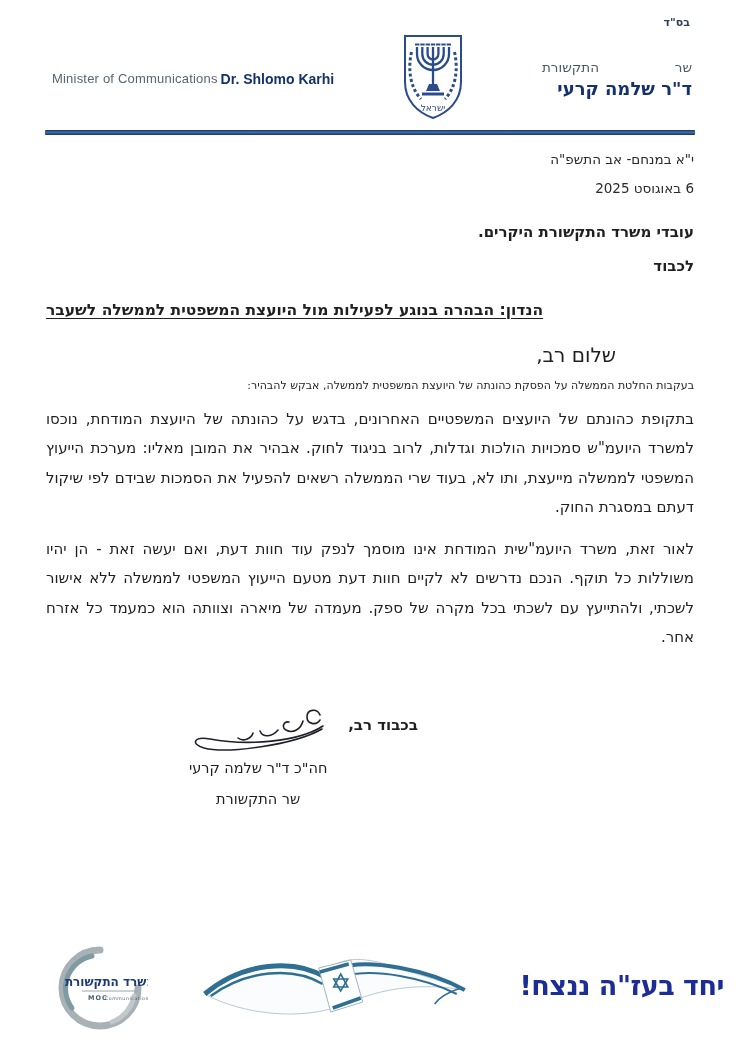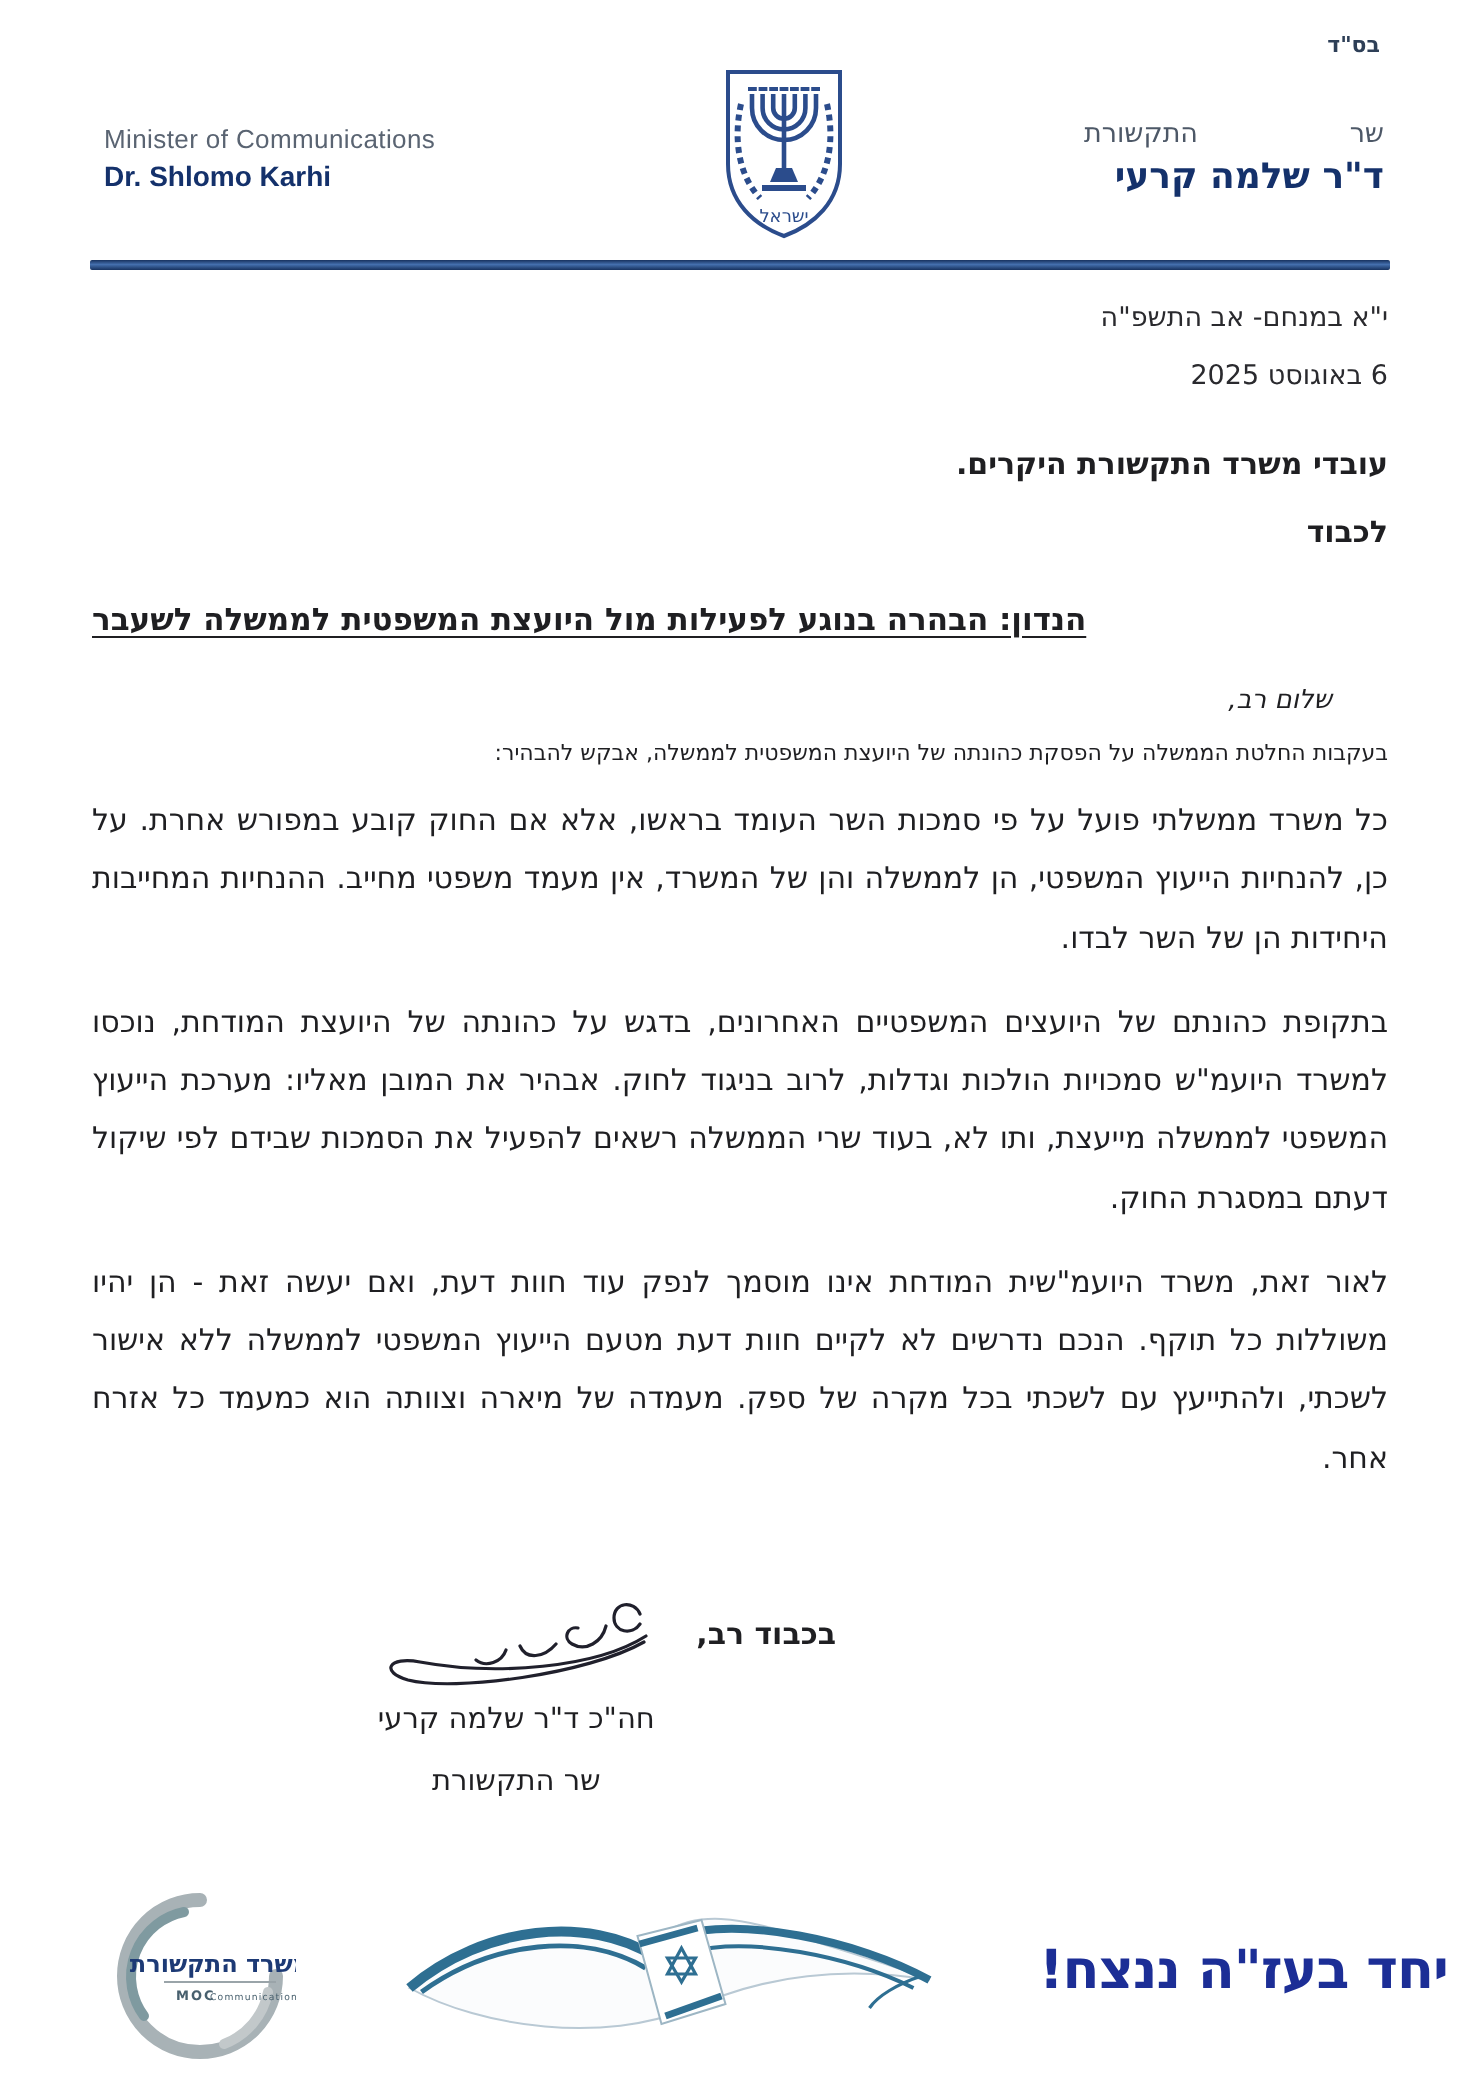--- a/index.html
+++ b/index.html
@@ -5,35 +5,35 @@
   html,body{margin:0;padding:0;}
   body{width:740px;height:1040px;overflow:hidden;background:#ecebea;}
   .page{
     position:relative;width:740px;height:1040px;
     background:radial-gradient(130% 105% at 50% 45%, #ffffff 68%, #f1f0ee 100%);
     font-family:"DejaVu Sans", sans-serif;color:#1f1f22;
   }
   
   .bsd{position:absolute;top:16px;right:50px;font-size:11px;font-weight:bold;color:#2e3f57;}
   .header{display:flex;justify-content:space-between;align-items:center;padding:36px 48px 0 52px;height:86px;}
-  .h-left{display:flex;flex-direction:column;gap:3px;min-width:200px;}
+  .h-left{display:flex;gap:3px;min-width:200px;text-align:right;}
   .en-title{font-family:"Liberation Sans",sans-serif;font-size:13px;color:#5a6472;letter-spacing:.2px;}
   .en-name{font-family:"Liberation Sans",sans-serif;font-size:14px;font-weight:bold;color:#14316b;}
   .h-right{display:flex;flex-direction:column;gap:3px;min-width:160px;direction:rtl;}
   .he-title{font-size:13.5px;color:#4d5867;text-align:justify;text-align-last:justify;width:150px;}
   .he-name{font-size:18px;font-weight:bold;color:#14316b;}
   .rule{height:5px;margin:8px 45px 0 45px;background:linear-gradient(#17325f,#446fad 45%,#17325f);border-radius:1px;}
   
   .content{direction:rtl;padding:0 46px;}
   .dateblock{direction:rtl;text-align:left;margin:16px 0 0 0;padding-left:16px;font-size:13.5px;color:#2a2a2e;}
   .dateblock div{width:fit-content;margin-left:14px;margin-bottom:13px;}
   .addressee{margin-top:27px;font-weight:bold;font-size:15px;}
   .addressee div{margin-bottom:16px;}
   .subject{margin-top:26px;text-align:left;font-weight:bold;font-size:15.5px;text-decoration:underline;text-underline-offset:3px;}
-  .greeting{margin-top:24px;font-size:13px;margin-left:0;padding-left:0;margin-right:28px;font-style:italic;}
+  .greeting{margin-top:24px;font-size:20px;margin-left:0;padding-left:0;margin-right:78px;}
   .intro{margin-top:12px;font-size:11px;}
   p.body-par{font-size:15px;line-height:1.95;text-align:justify;margin:13px 0 0 0;}
   p.body-par.bold{font-weight:bold;}
   p.closing{font-size:15px;margin:17px 0 0 0;}
   
   .sig-area{display:flex;direction:rtl;margin-top:50px;padding-right:276px;align-items:flex-start;}
   .signoff{font-weight:bold;font-size:15px;padding-top:14px;white-space:nowrap;}
   .sig-col{display:flex;flex-direction:column;align-items:center;margin-right:14px;}
   .sig-col svg{display:block;}
   .signer-name{font-size:14.5px;margin-top:2px;}
@@ -110,21 +110,20 @@
       <div>עובדי משרד התקשורת היקרים.</div>
       <div>לכבוד</div>
     </div>
 
     <div class="subject">הנדון: הבהרה בנוגע לפעילות מול היועצת המשפטית לממשלה לשעבר</div>
 
     <div class="greeting">שלום רב,</div>
 
     <div class="intro">בעקבות החלטת הממשלה על הפסקת כהונתה של היועצת המשפטית לממשלה, אבקש להבהיר:</div>
 
-    <p class="body-par">כל משרד ממשלתי פועל על פי סמכות השר העומד בראשו, אלא אם החוק קובע במפורש אחרת. על כן, להנחיות הייעוץ המשפטי, הן לממשלה והן של המשרד, אין מעמד משפטי מחייב. ההנחיות המחייבות היחידות הן של השר לבדו.</p>
     <p class="body-par">בתקופת כהונתם של היועצים המשפטיים האחרונים, בדגש על כהונתה של היועצת המודחת, נוכסו למשרד היועמ"ש סמכויות הולכות וגדלות, לרוב בניגוד לחוק. אבהיר את המובן מאליו: מערכת הייעוץ המשפטי לממשלה מייעצת, ותו לא, בעוד שרי הממשלה רשאים להפעיל את הסמכות שבידם לפי שיקול דעתם במסגרת החוק.</p>
     <p class="body-par">לאור זאת, משרד היועמ"שית המודחת אינו מוסמך לנפק עוד חוות דעת, ואם יעשה זאת - הן יהיו משוללות כל תוקף. הנכם נדרשים לא לקיים חוות דעת מטעם הייעוץ המשפטי לממשלה ללא אישור לשכתי, ולהתייעץ עם לשכתי בכל מקרה של ספק. מעמדה של מיארה וצוותה הוא כמעמד כל אזרח אחר.</p>
 
     <div class="sig-area">
       <div class="signoff">בכבוד רב,</div>
       <div class="sig-col">
         <svg width="152" height="56" viewBox="0 0 152 56">
           <g fill="none" stroke="#20202c" stroke-width="1.6" stroke-linecap="round">
             <path d="M138,13 c-3,-7 -13,-6 -13,2 c0,7 9,9 13,3 m-17,1 c-2,8 -10,13 -17,9 c-5,-3 -2,-9 3,-8 m-11,8 c-6,7 -15,8 -18,1 m-7,2 c-2,6 -10,9 -15,5"></path>
             <path d="M140,27 C112,43 45,52 22,46 C8,42 12,34 28,37 C66,44 116,40 141,24"></path>

